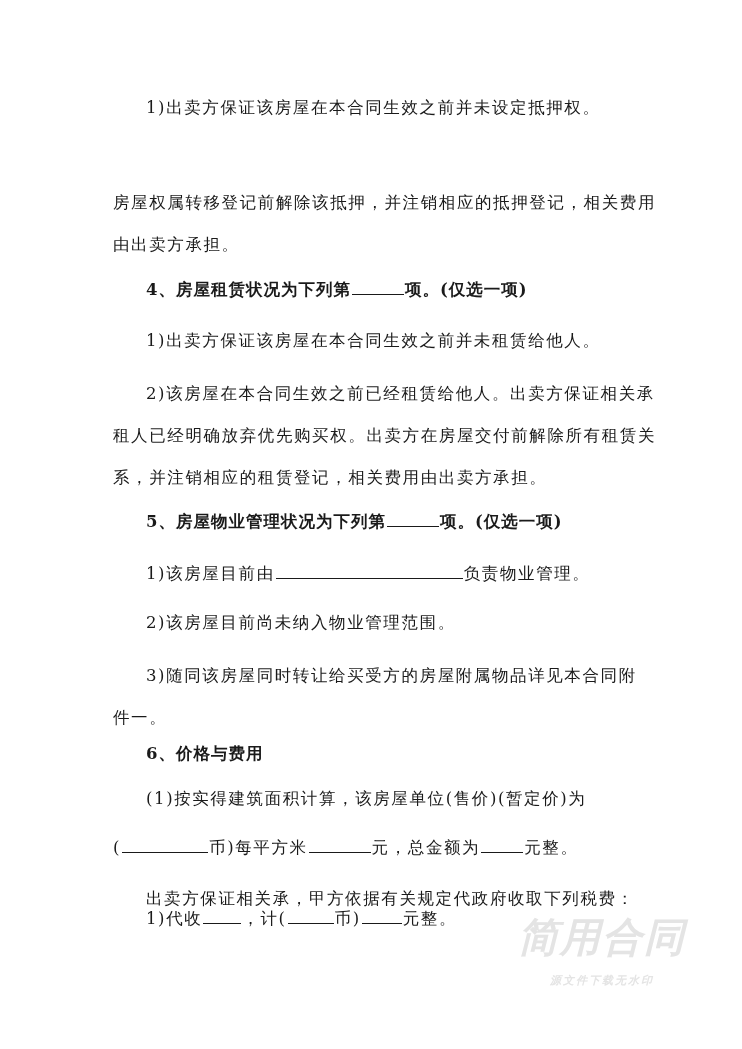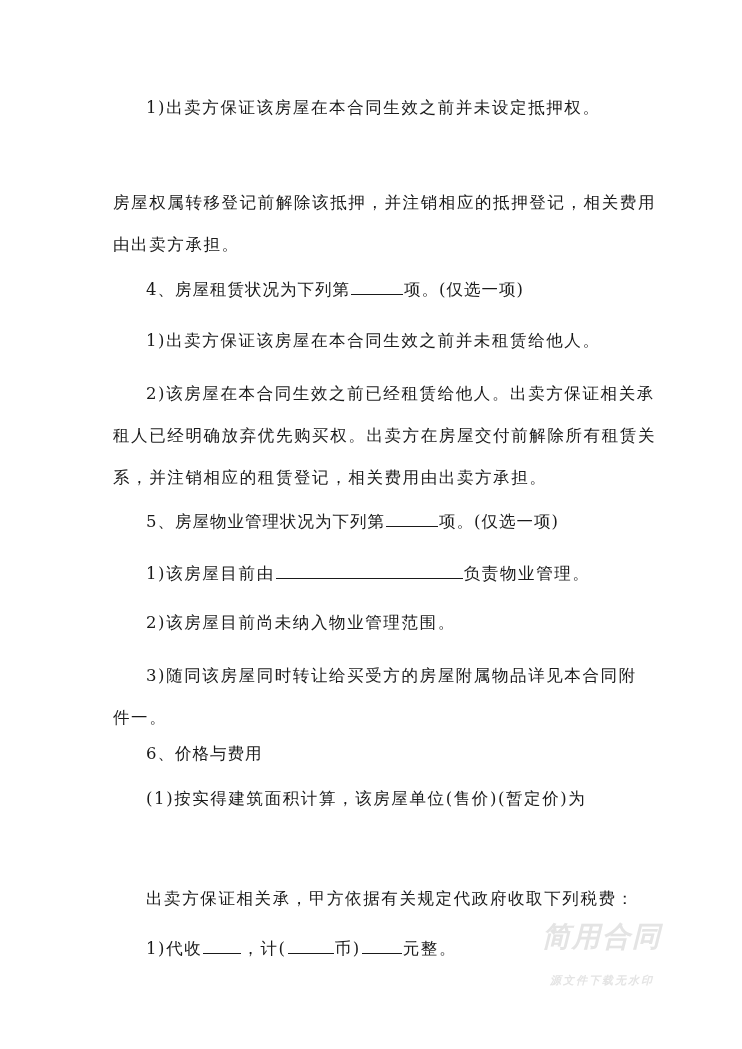--- a/index.html
+++ b/index.html
@@ -8,31 +8,31 @@
     font-family: "DejaVu Serif", "Liberation Serif", serif;
     color: #1a1a1a;
   }
   .page { position: absolute; left: 0; top: 0; width: 638px; height: 1049px; padding-left: 8px; }
   .line {
     position: absolute; left: 113px; width: 540px;
     font-size: 16.5px; line-height: 22px; white-space: nowrap;
     letter-spacing: 1.6px;
   }
   .indent { left: 146px; }
-  .heading { font-weight: normal; letter-spacing: 1px; }
+  .heading { font-weight: bold; letter-spacing: 1px; }
   .blank {
     display: inline-block; border-bottom: 1.3px solid #1a1a1a;
     height: 16px; vertical-align: baseline; margin: 0 1px;
   }
   .watermark {
     position: absolute; left: 512px; top: 914px; width: 180px;
     font-family: "DejaVu Sans", sans-serif; font-weight: bold; font-style: italic;
     color: #e4e4e4; text-align: center;
   }
-  .wm-main { font-size: 28px; line-height: 46px; letter-spacing: 2px; }
+  .wm-main { font-size: 40px; line-height: 46px; letter-spacing: 2px; }
   .wm-sub { font-size: 11px; line-height: 22px; letter-spacing: 2px; margin-top: 10px; font-style: italic; }
 </style>
 </head>
 <body>
 
 <div class="page">
 
   <div class="line indent" style="top:97px">1)出卖方保证该房屋在本合同生效之前并未设定抵押权。</div>
 
   <div class="line" style="top:192px">房屋权属转移登记前解除该抵押，并注销相应的抵押登记，相关费用</div>
@@ -58,24 +58,27 @@
 
   <div class="line indent" style="top:612px">2)该房屋目前尚未纳入物业管理范围。</div>
 
   <div class="line indent" style="top:665px">3)随同该房屋同时转让给买受方的房屋附属物品详见本合同附</div>
   <div class="line" style="top:707px">件一。</div>
 
   <div class="line indent heading" style="top:743px">6、价格与费用</div>
 
   <div class="line indent" style="top:788px">(1)按实得建筑面积计算，该房屋单位(售价)(暂定价)为</div>
 
+  <div class="line" style="top:836px">
+    <span>(</span><span class="blank" style="width:86px"></span><span>币)每平方米</span><span class="blank" style="width:62px"></span><span>元，总金额为</span><span class="blank" style="width:42px"></span><span>元整。</span>
+  </div>
 
   <div class="line indent" style="top:888px">出卖方保证相关承，甲方依据有关规定代政府收取下列税费：</div>
 
-  <div class="line indent" style="top:937px">
+  <div class="line indent" style="top:907px">
     <span>1)代收</span><span class="blank" style="width:38px"></span><span>，计(</span><span class="blank" style="width:46px"></span><span>币)</span><span class="blank" style="width:40px"></span><span>元整。</span>
   </div>
 
   <div class="watermark">
     <div class="wm-main">简用合同</div>
     <div class="wm-sub">源文件下载无水印</div>
   </div>
 
 </div>
 

